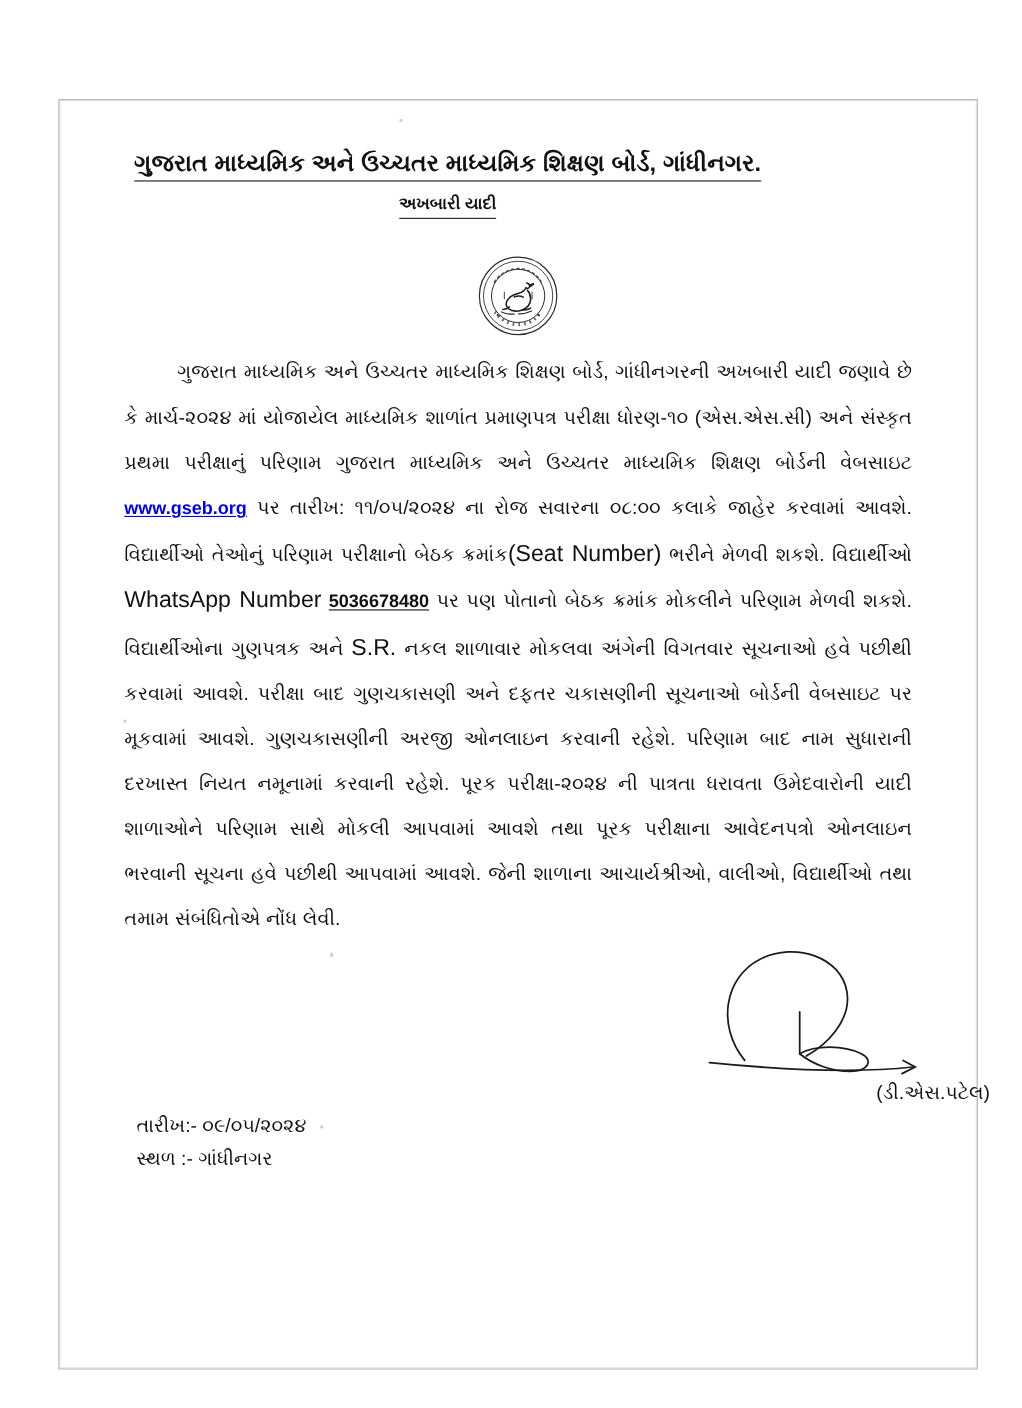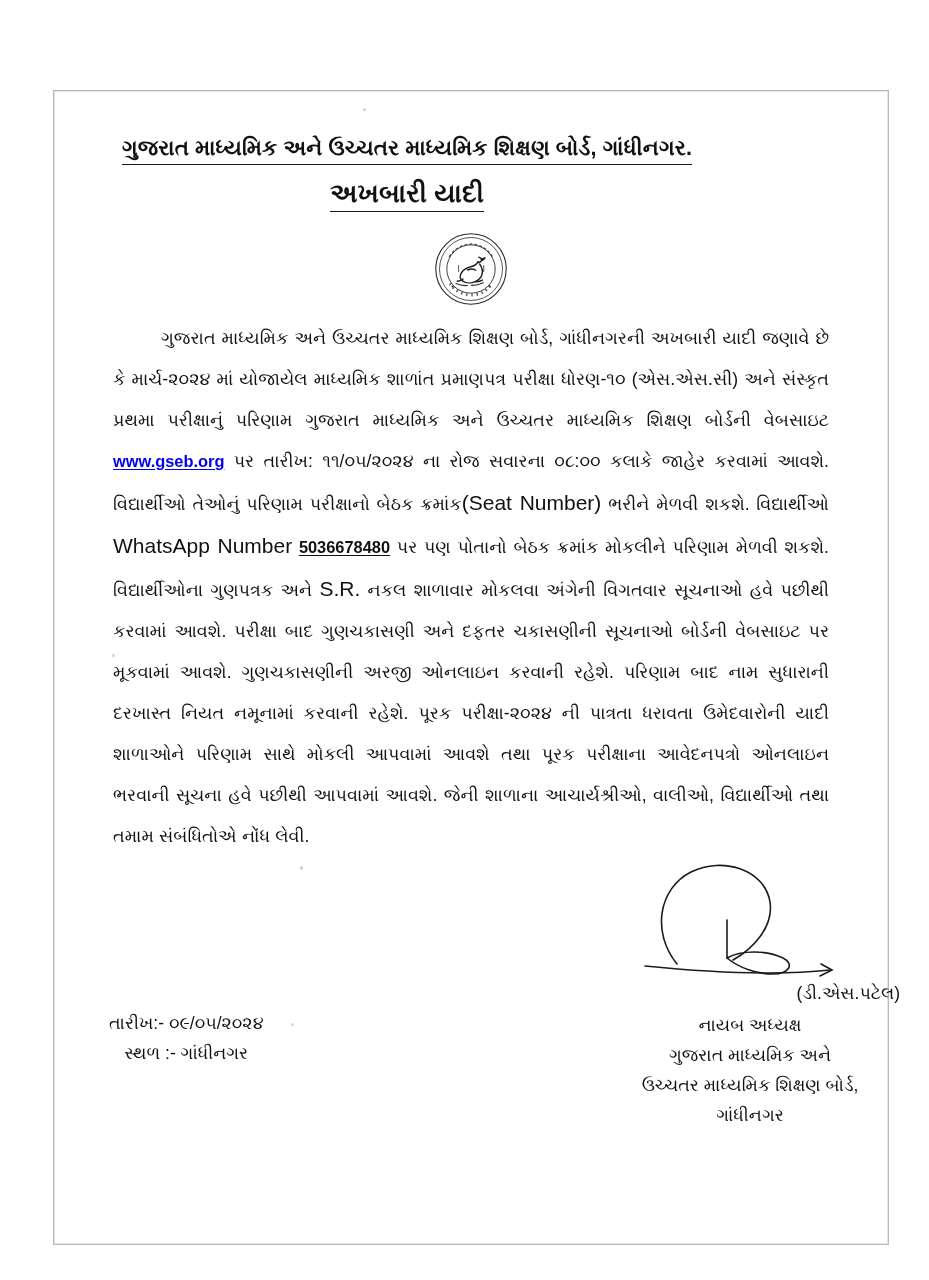--- a/index.html
+++ b/index.html
@@ -52,21 +52,21 @@
     display: inline-block;
     border-bottom: 1.6px solid #1a1a1a;
     padding-bottom: 2px;
     line-height: 1.25;
     white-space: nowrap;
   }
   .doc-subtitle-wrap {
     margin-top: 12px;
   }
   .doc-subtitle {
-    font-size: 26px;
+    font-size: 15px;
     font-weight: 700;
     display: inline-block;
     border-bottom: 1.6px solid #1a1a1a;
     padding-bottom: 2px;
     line-height: 1.25;
     white-space: nowrap;
   }
 
   
   .emblem {
@@ -123,25 +123,25 @@
   }
   .sign-lines {
     font-size: 17.5px;
     line-height: 30px;
     margin-top: 4px;
   }
 
   
   .place-block {
     position: absolute;
-    left: 109px;
+    left: 124px;
     top: 1008px;
     font-size: 17.5px;
     line-height: 30px;
-    text-align: center;
+    text-align: left;
   }
 
   
   .speck {
     position: absolute;
     background: #cfcfcf;
     border-radius: 50%;
     pointer-events: none;
   }
 </style>
@@ -242,26 +242,20 @@
           <path d="M112 62 L112 100"></path>
 
           <path d="M112 100 C126 92 152 92 168 100 C180 106 174 116 158 116 C142 116 124 110 112 100"></path>
 
           <path d="M30 108 C90 114 160 118 215 112"></path>
           <path d="M206 106 L217 112 L205 118"></path>
         </g>
       </svg>
     </div>
     <div class="sign-name">(ડી.એસ.પટેલ)</div>
-    <div class="sign-lines">
-      <div>નાયબ અધ્યક્ષ</div>
-      <div>ગુજરાત માધ્યમિક અને</div>
-      <div>ઉચ્ચતર માધ્યમિક શિક્ષણ બોર્ડ,</div>
-      <div>ગાંધીનગર</div>
-    </div>
   </div>
 
   <div class="place-block">
     <div>
       <span>તારીખ:-</span>
       <span>૦૯/૦૫/૨૦૨૪</span>
     </div>
     <div>
       <span>સ્થળ :-</span>
       <span>ગાંધીનગર</span>

